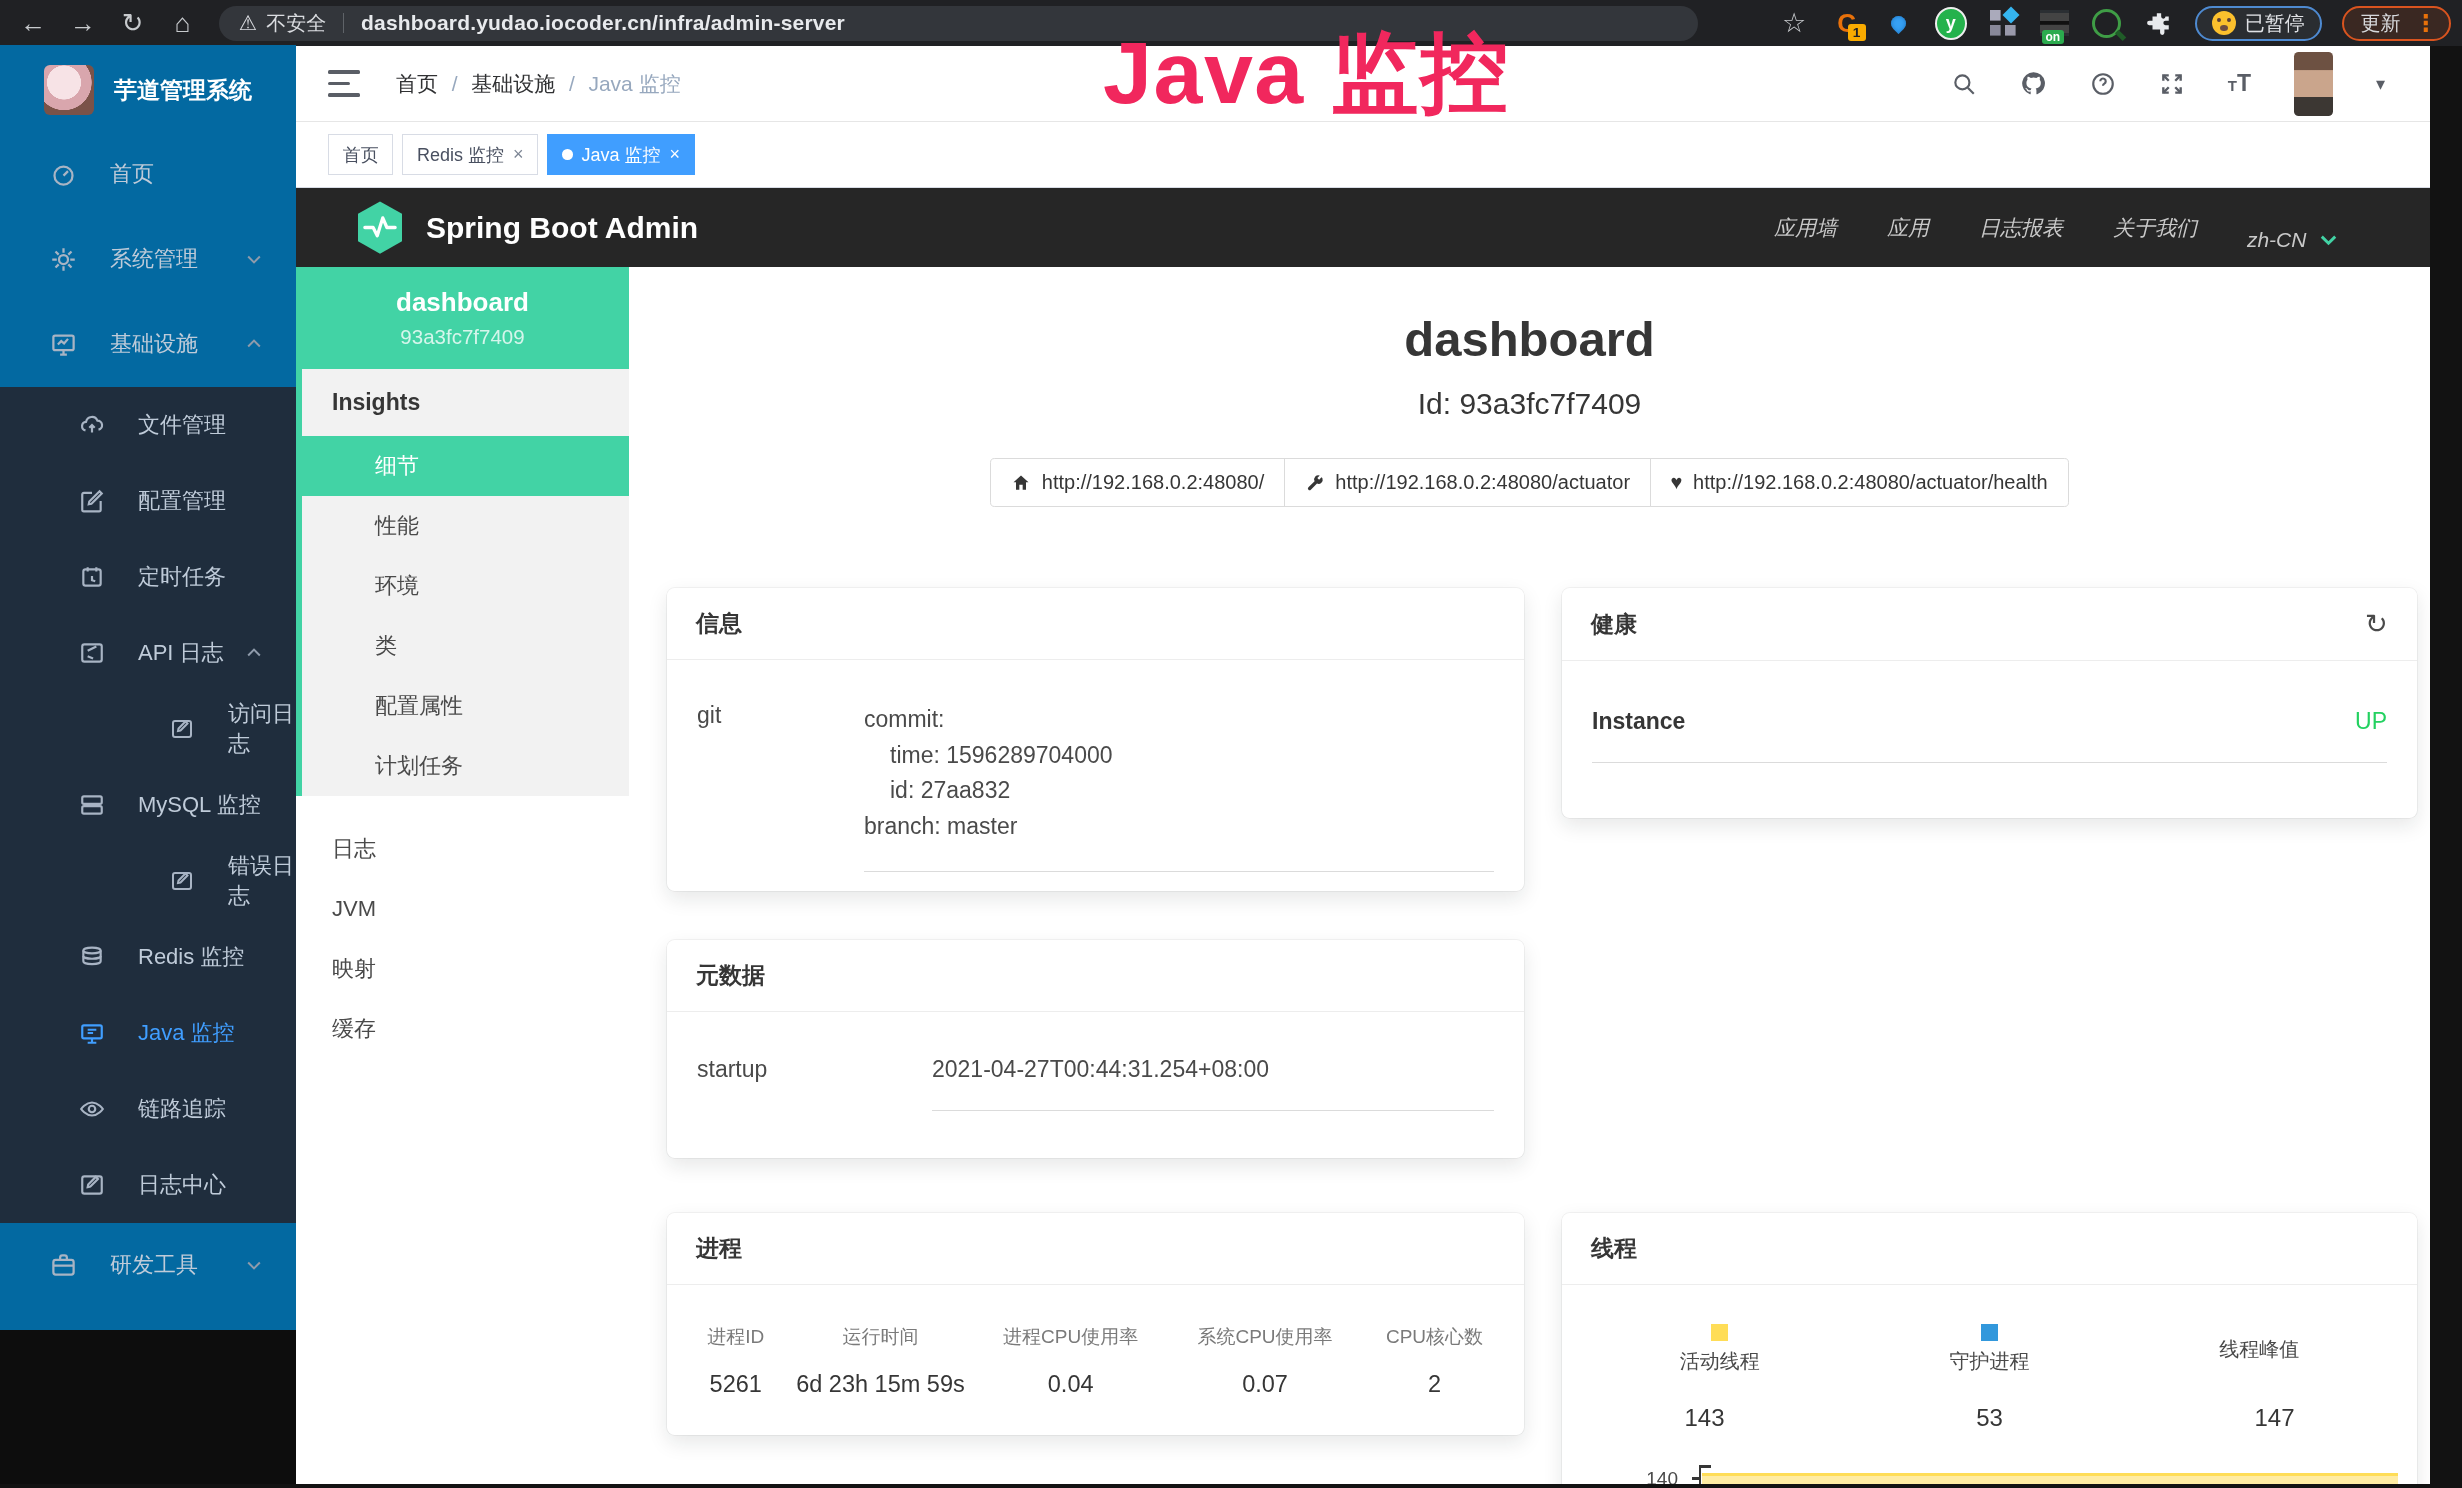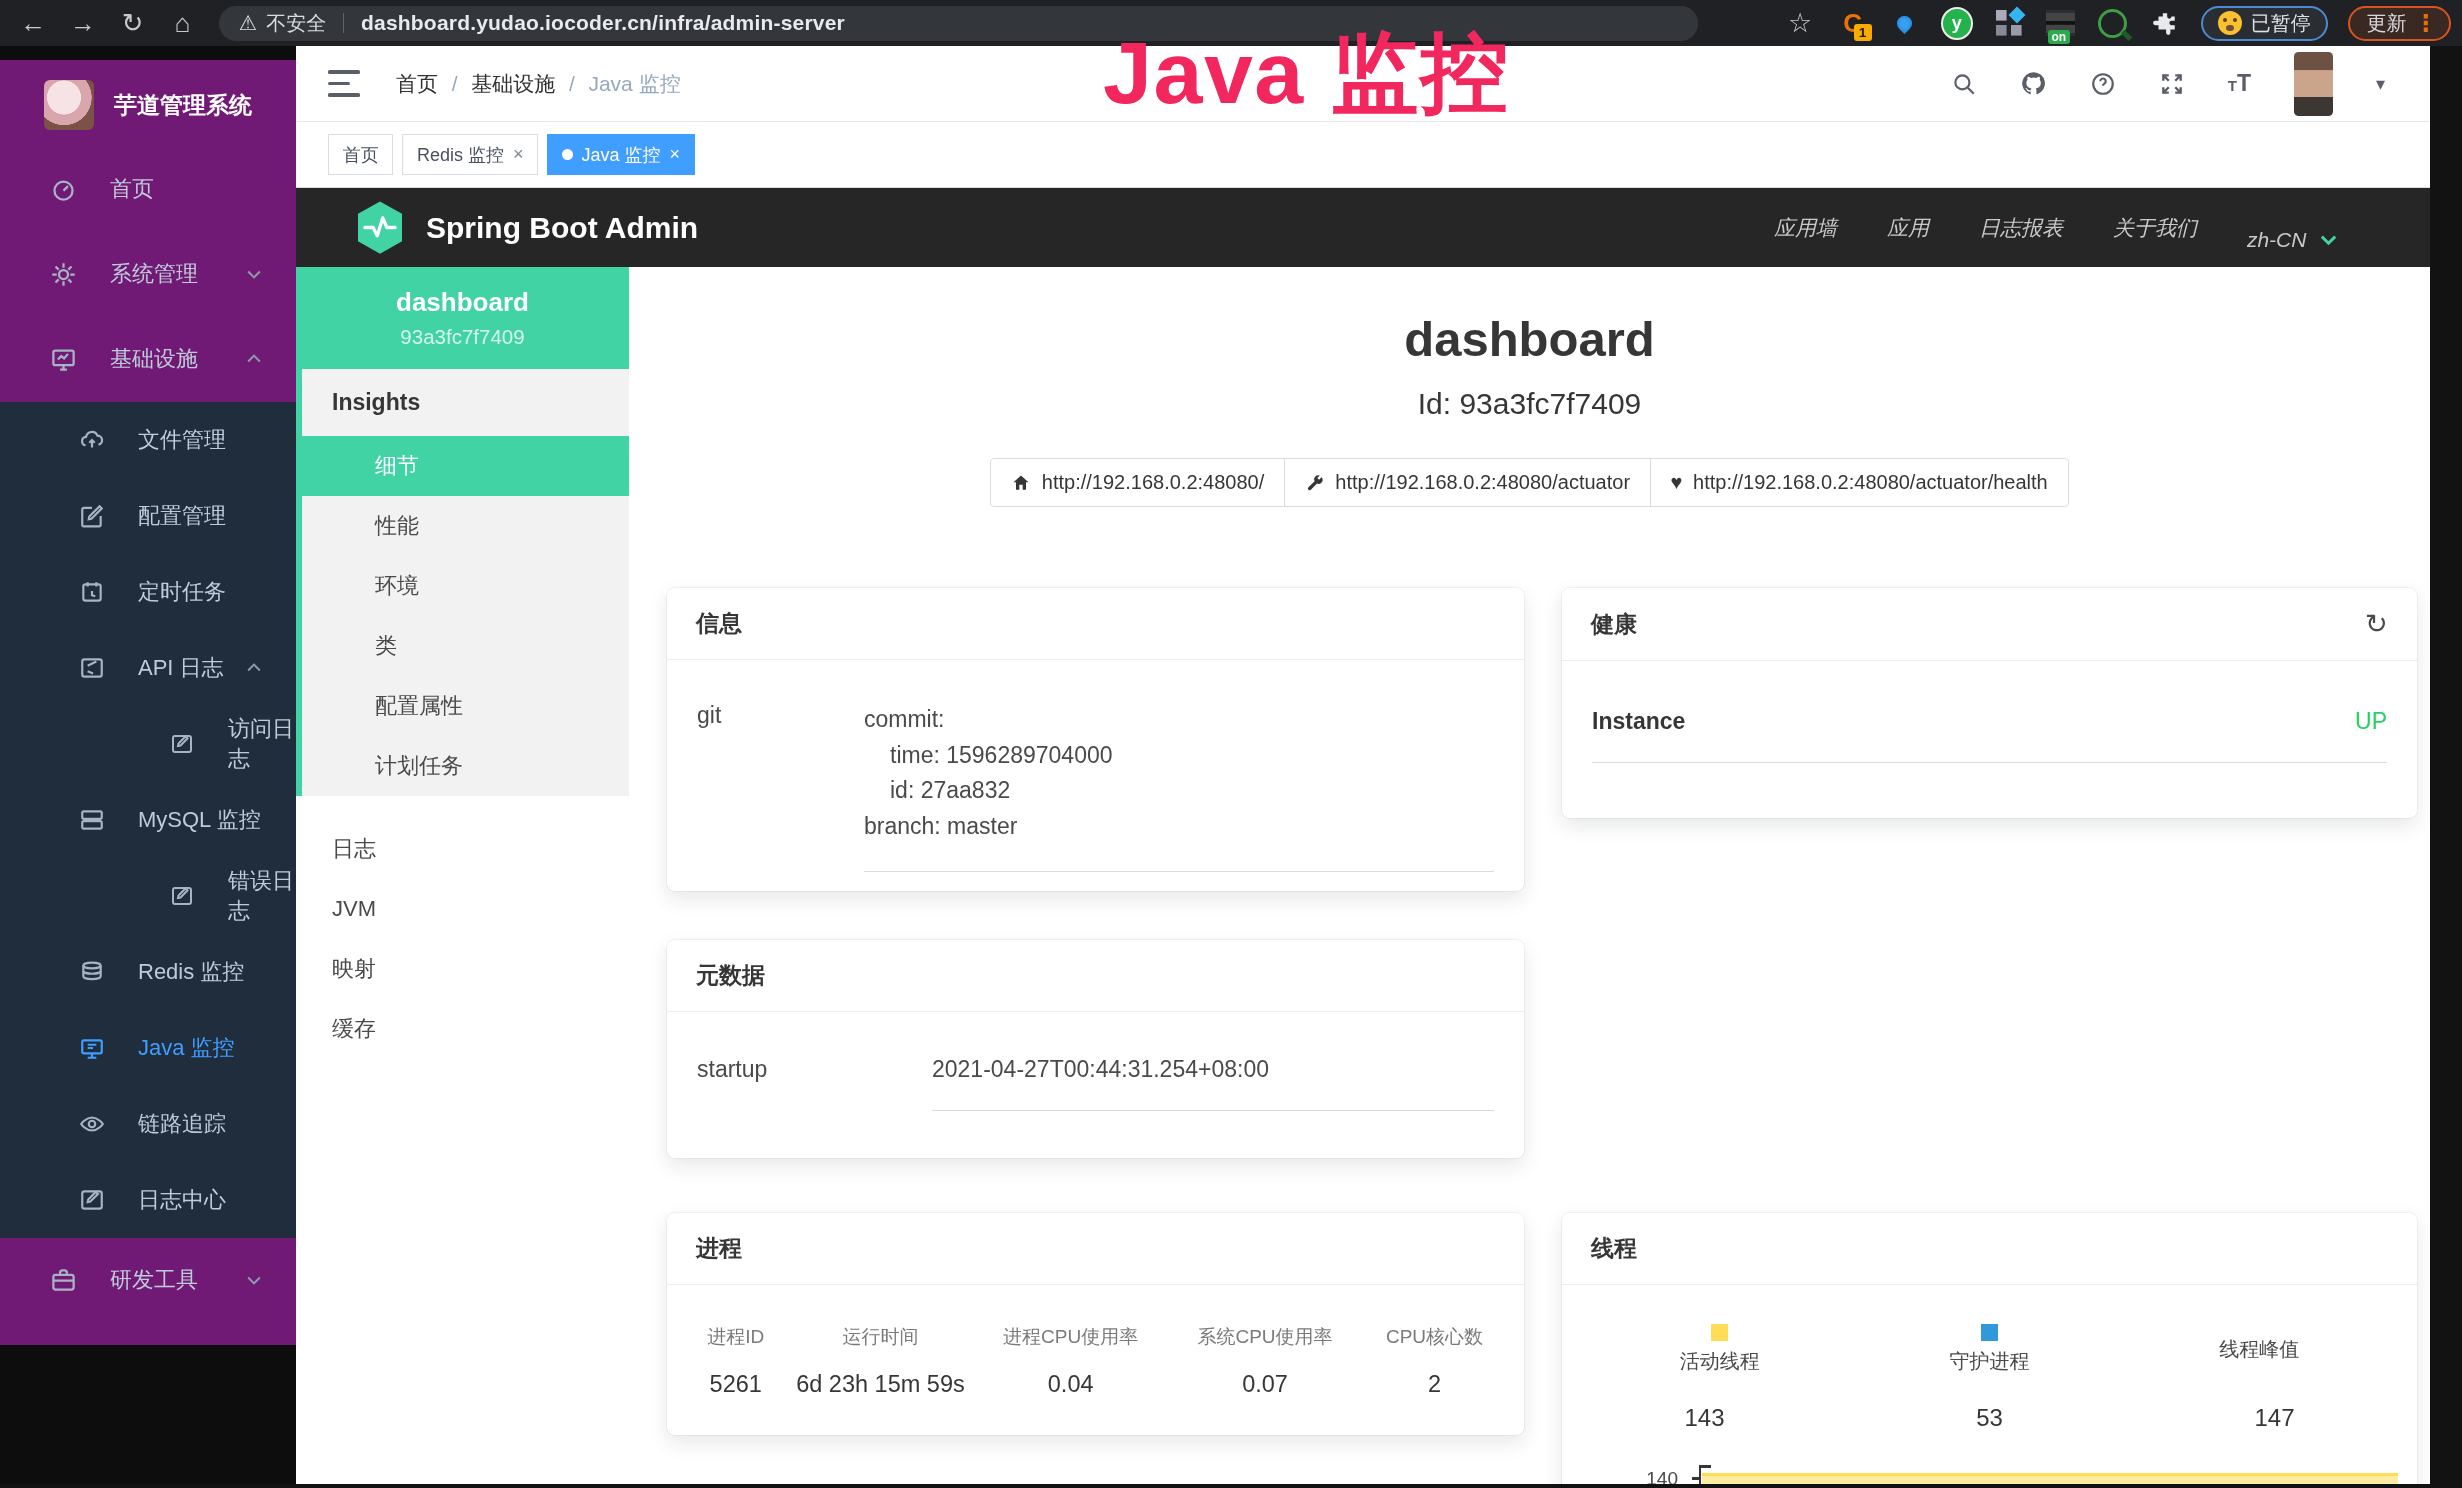--- a/index.html
+++ b/index.html
@@ -43,26 +43,26 @@
   .ext-leaf:after{content:"";position:absolute;width:4.6px;height:10.6px;background:#205c28;
     right:-4.6px;bottom:-6px;transform:rotate(-45deg);}
   .pill{height:35px;border-radius:18px;display:flex;align-items:center;box-sizing:border-box;}
   .pill-paused{border:2.3px solid #4e8ad1;background:#2a2d31;padding:0 15px;gap:9px;}
   .face{width:24px;height:24px;border-radius:50%;background:#fbc02d;position:relative;}
   .face:before{content:"";position:absolute;left:5.3px;top:6.8px;width:3.8px;height:3.8px;border-radius:50%;
     background:#5d4037;box-shadow:10px 0 0 #5d4037;}
   .face:after{content:"";position:absolute;left:8.3px;top:13.7px;width:7.6px;height:6px;border-radius:50%;
     background:#6d4c41;}
   .pill-paused span{font-size:20px;color:#dfe1e5;}
-  .pill-update{border:2.3px solid #d9541f;background:rgba(217,84,31,.14);padding:0 12px 0 16.7px;gap:8px;}
+  .pill-update{border:2.3px solid #d9541f;background:rgba(217,84,31,.14);padding:0 12px 0 16.7px;gap:14px;}
   .pill-update span{font-size:20px;color:#d7d9dc;}
   .pill-update .dots{color:#e8710a;font-size:23px;font-weight:700;}
 
   
-  .outer-sidebar{position:absolute;left:0;top:60px;width:296px;height:1285px;background:#701a75;color:#bfcbd9;}
+  .outer-sidebar{position:absolute;left:0;top:45px;width:296px;height:1285px;background:#0369a1;color:#bfcbd9;}
   .logo-row{display:flex;align-items:center;padding:20px 0 16.7px 44px;}
   .logo-img{width:50px;height:50px;border-radius:6px;flex:none;
     background:radial-gradient(circle at 40% 35%,#f7e3e6 0 38%,#d9a6ad 39% 62%,#7a5248 63% 100%);}
   .logo-title{margin-left:20px;font-size:23px;font-weight:700;color:#fff;white-space:nowrap;}
   .menu-item{display:flex;align-items:center;height:85px;padding-left:50px;font-size:22px;
     color:#bfcbd9;position:relative;}
   .menu-item .micon{width:27px;height:27px;margin-right:33px;color:#a8b4c4;}
   .menu-item .chev{position:absolute;right:32px;color:#8f9bab;}
   .submenu{background:#1f2d3d;}
   .submenu .menu-item{height:76px;padding-left:78px;}

